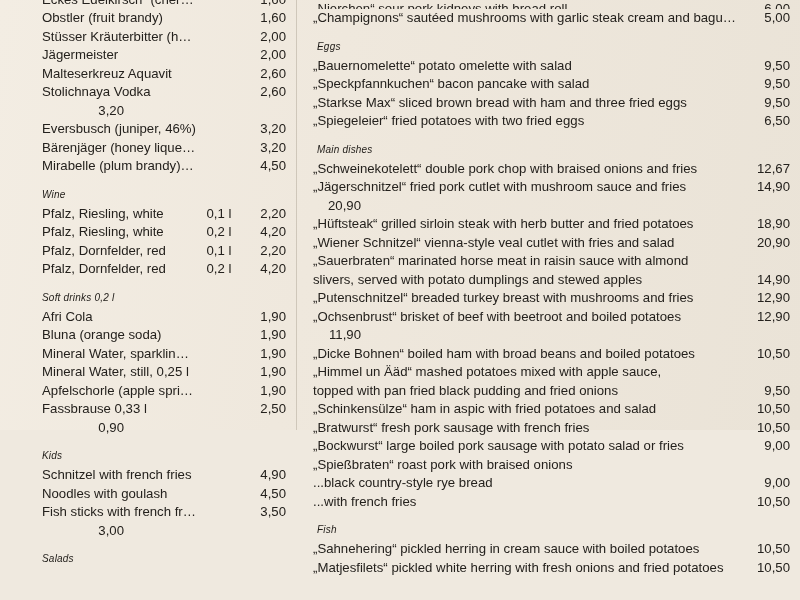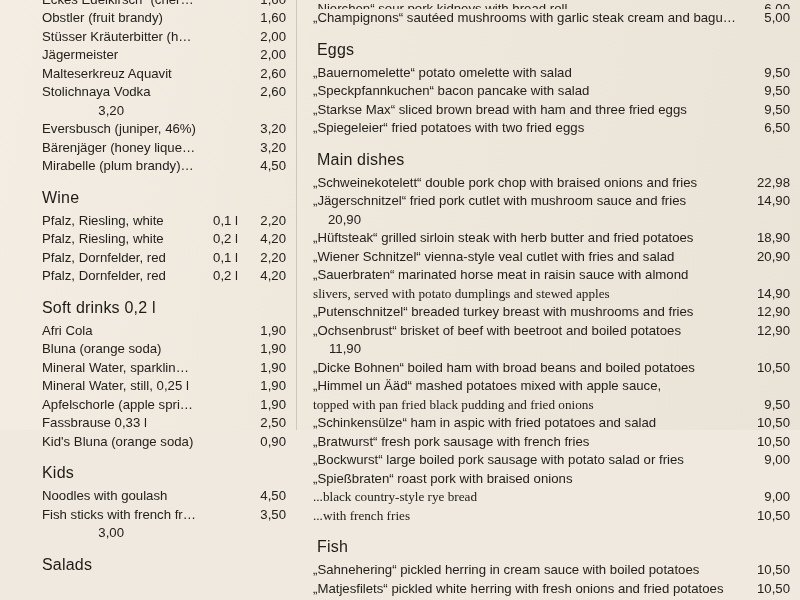--- a/index.html
+++ b/index.html
@@ -33,62 +33,62 @@
   .divider {
     width: 1px;
     background: #cfc7ba;
     margin-top: 0;
   }
   .col-right {
     width: 503px;
     padding: 0 10px 0 12px;
   }
   .section-title {
-    font-size: 16px;
+    font-style: italic;
+    font-size: 10px;
     color: #1e1b17;
     margin: 13px 0 5px 8px;
     letter-spacing: .2px;
   }
   .row {
     display: flex;
     align-items: baseline;
     font-size: 13.2px;
     line-height: 18.5px;
     color: #24211d;
     white-space: nowrap;
   }
   .row .nm {
     flex: 1 1 auto;
     overflow: hidden;
     text-overflow: ellipsis;
   }
   .row .qty {
     flex: 0 0 auto;
     width: 38px;
-    text-align: right;
+    text-align: center;
     padding-left: 4px;
   }
   .row .pr {
     flex: 0 0 auto;
     width: 42px;
     text-align: right;
     padding-left: 6px;
   }
   .left .row .nm {
     padding-left: 8px;
   }
   .right .row .nm {
     padding-left: 4px;
   }
   .right .row .pr {
     width: 46px;
   }
   .row.cont .nm {
     padding-left: 8px;
-    font-family: Liberation Serif, serif;
   }
   .right .row.cont .nm {
     padding-left: 4px;
   }
   .col-right .row:first-child {
     margin-top: 0;
   }
   .clip-row {
     height: 9px;
     overflow: hidden;
@@ -207,28 +207,32 @@
         <span class="nm">Apfelschorle (apple spritzer)</span>
         <span class="qty"></span>
         <span class="pr">1,90</span>
       </div>
       <div class="row">
         <span class="nm">Fassbrause 0,33 l</span>
         <span class="qty"></span>
         <span class="pr">2,50</span>
       </div>
       <div class="row">
-        <span class="nm">Kid's Bluna (orange soda)</span>
         <span class="qty"></span>
         <span class="pr">0,90</span>
       </div>
     </div>
 
     <div class="section-title">Kids</div>
     <div>
+      <div class="row">
+        <span class="nm">Schnitzel with french fries</span>
+        <span class="qty"></span>
+        <span class="pr">4,90</span>
+      </div>
       <div class="row">
         <span class="nm">Noodles with goulash</span>
         <span class="qty"></span>
         <span class="pr">4,50</span>
       </div>
       <div class="row">
         <span class="nm">Fish sticks with french fries</span>
         <span class="qty"></span>
         <span class="pr">3,50</span>
       </div>
@@ -274,21 +278,21 @@
       <div class="row">
         <span class="nm">„Spiegeleier“ fried potatoes with two fried eggs</span>
         <span class="pr">6,50</span>
       </div>
     </div>
 
     <div class="section-title">Main dishes</div>
     <div>
       <div class="row">
         <span class="nm">„Schweinekotelett“ double pork chop with braised onions and fries</span>
-        <span class="pr">22,98</span>
+        <span class="pr">12,67</span>
       </div>
       <div class="row">
         <span class="nm">„Jägerschnitzel“ fried pork cutlet with mushroom sauce and fries</span>
         <span class="pr">14,90</span>
       </div>
       <div class="row">
         <span class="pr">20,90</span>
       </div>
       <div class="row">
         <span class="nm">„Hüftsteak“ grilled sirloin steak with herb butter and fried potatoes</span>

